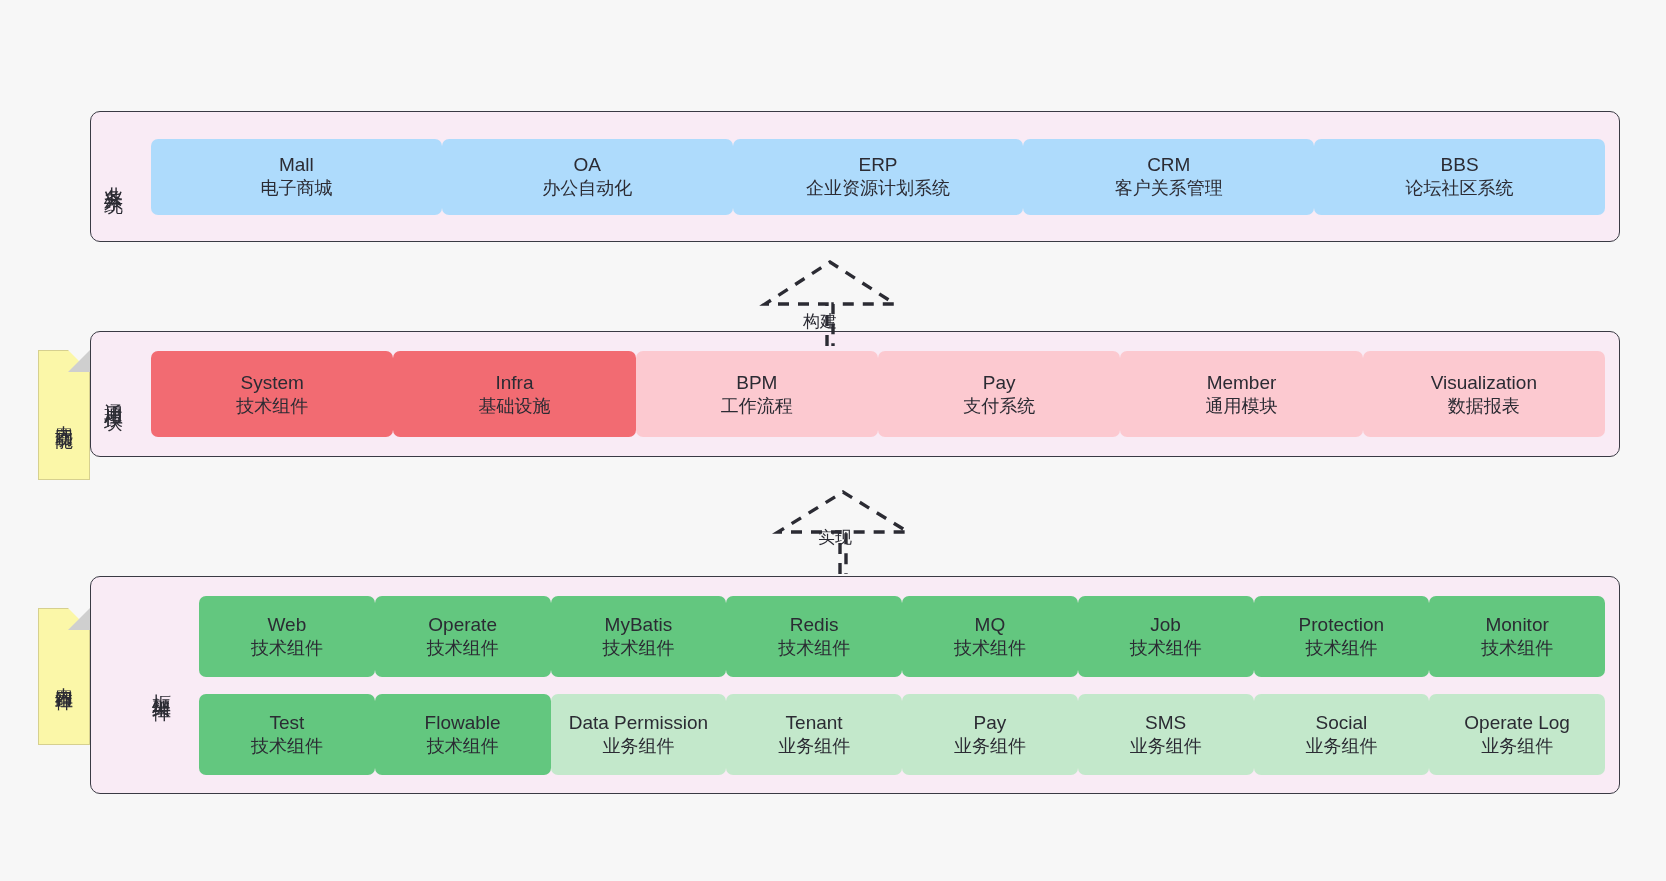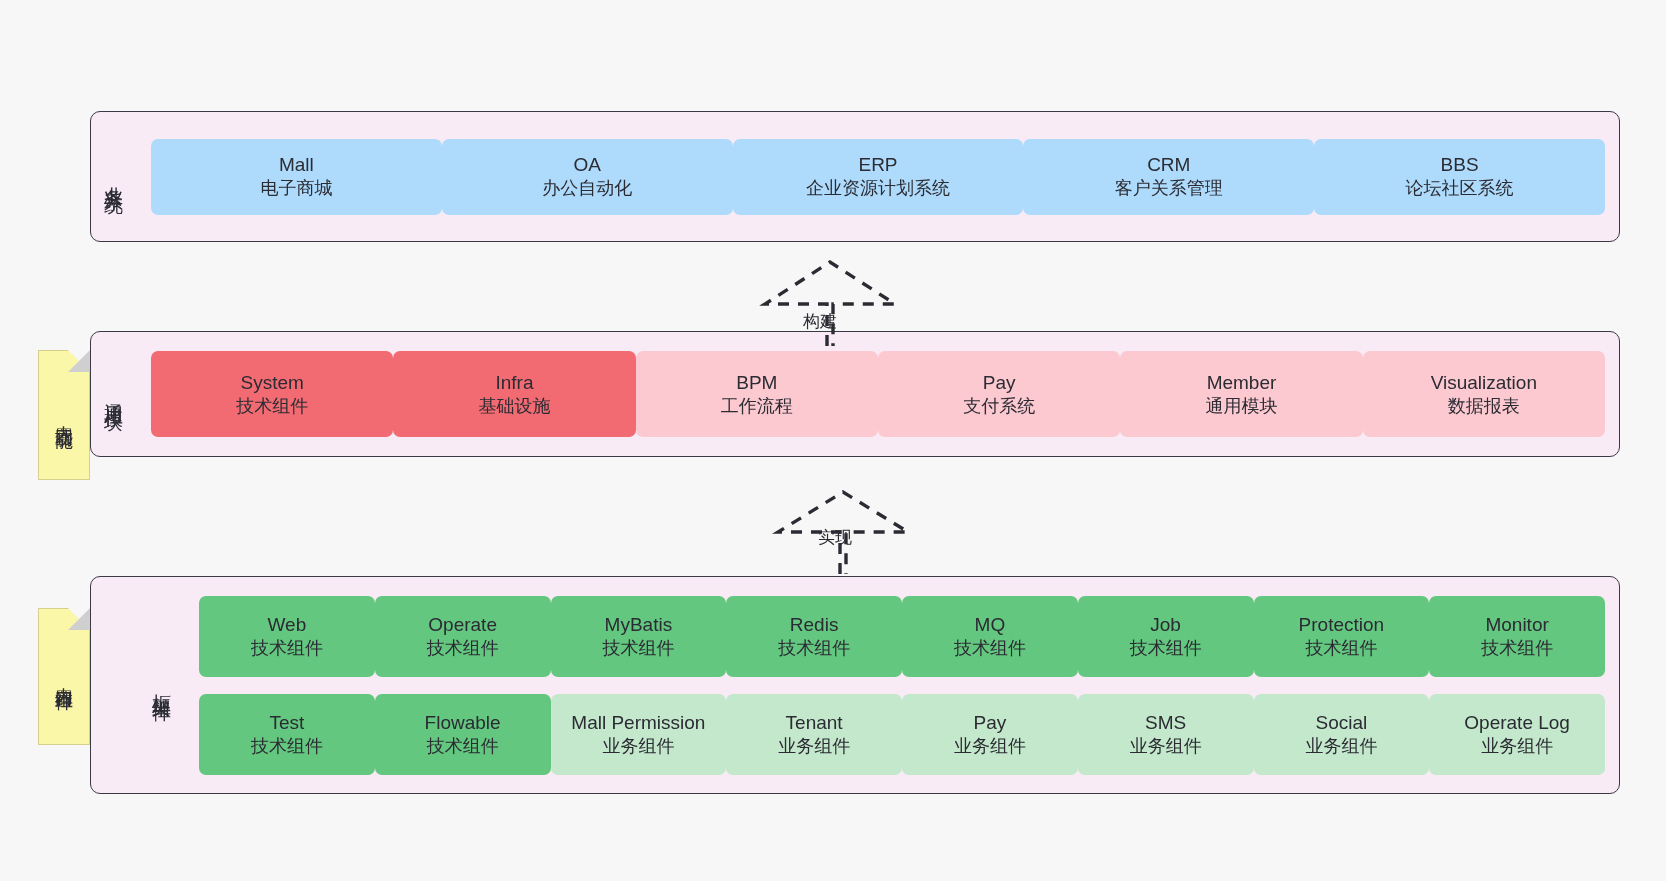--- a/index.html
+++ b/index.html
@@ -245,21 +245,21 @@
         <div class="row">
           <div class="box h3-box c-green">
             <div class="b-title">Test</div>
             <div class="b-sub">技术组件</div>
           </div>
           <div class="box h3-box c-green">
             <div class="b-title">Flowable</div>
             <div class="b-sub">技术组件</div>
           </div>
           <div class="box h3-box c-lightgreen">
-            <div class="b-title">Mall Permission</div>
+            <div class="b-title">Data Permission</div>
             <div class="b-sub">业务组件</div>
           </div>
           <div class="box h3-box c-lightgreen">
             <div class="b-title">Tenant</div>
             <div class="b-sub">业务组件</div>
           </div>
           <div class="box h3-box c-lightgreen">
             <div class="b-title">Pay</div>
             <div class="b-sub">业务组件</div>
           </div>

